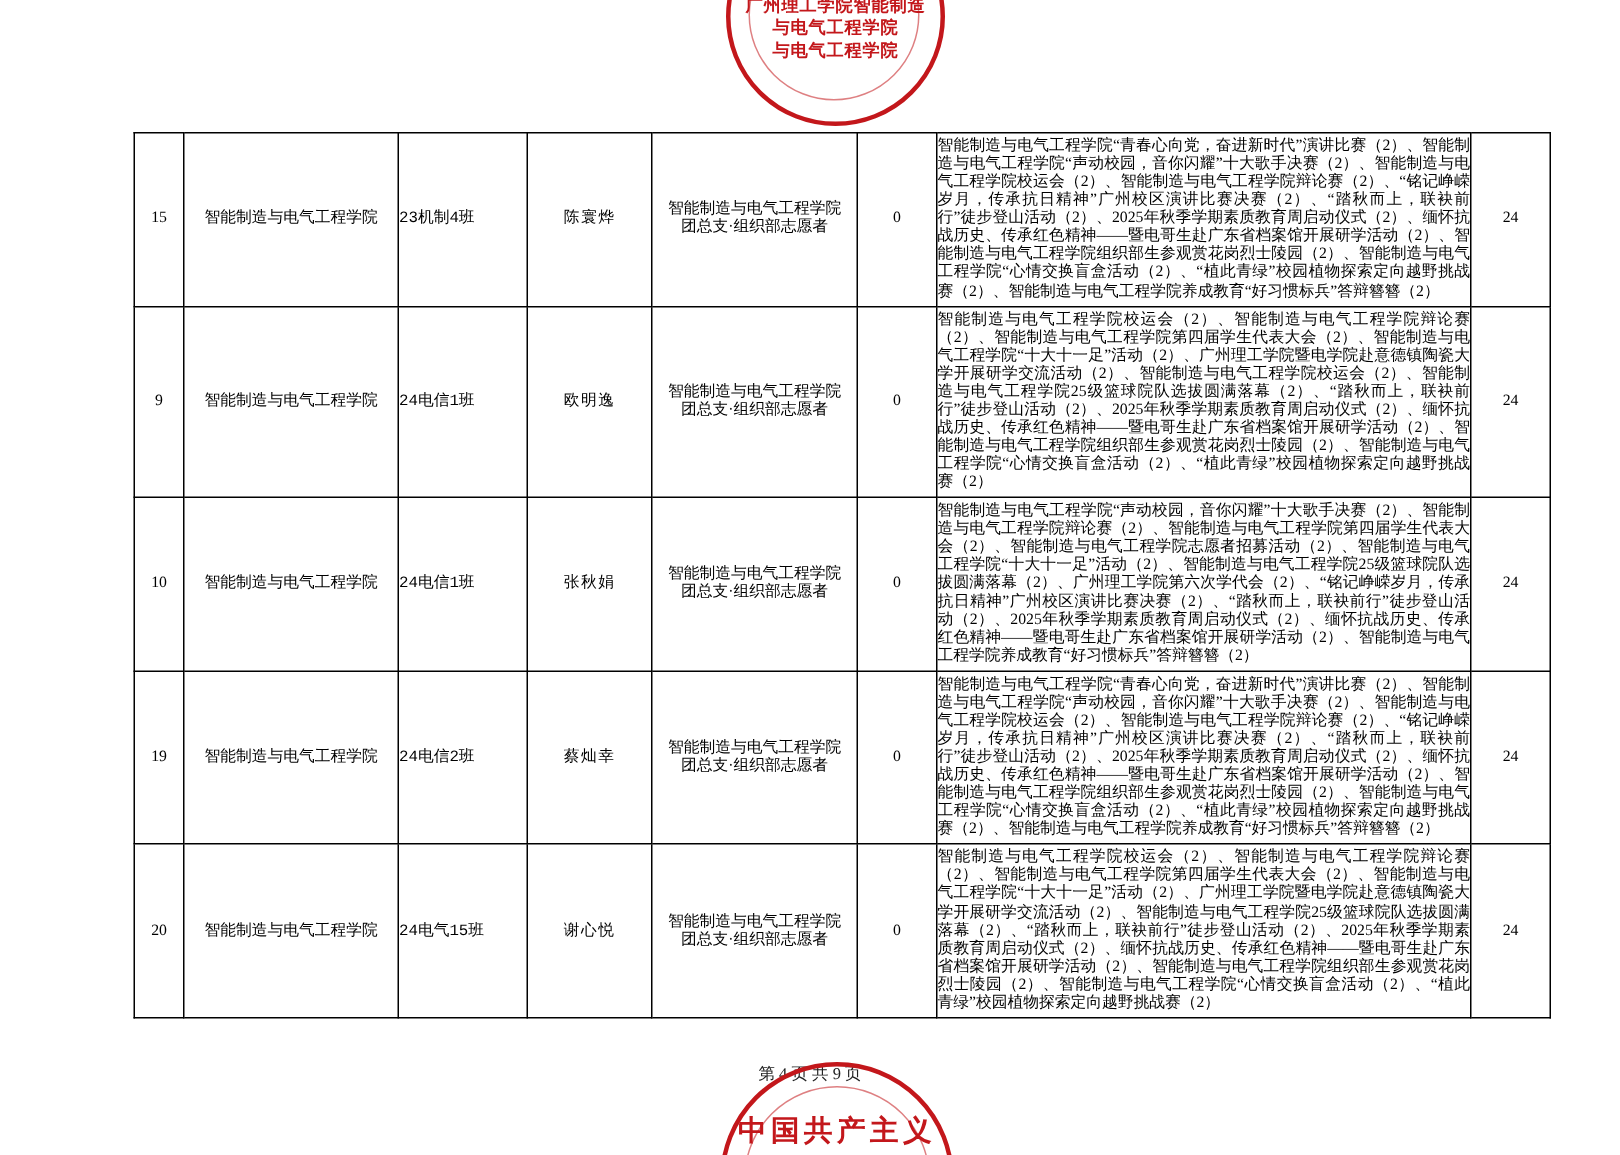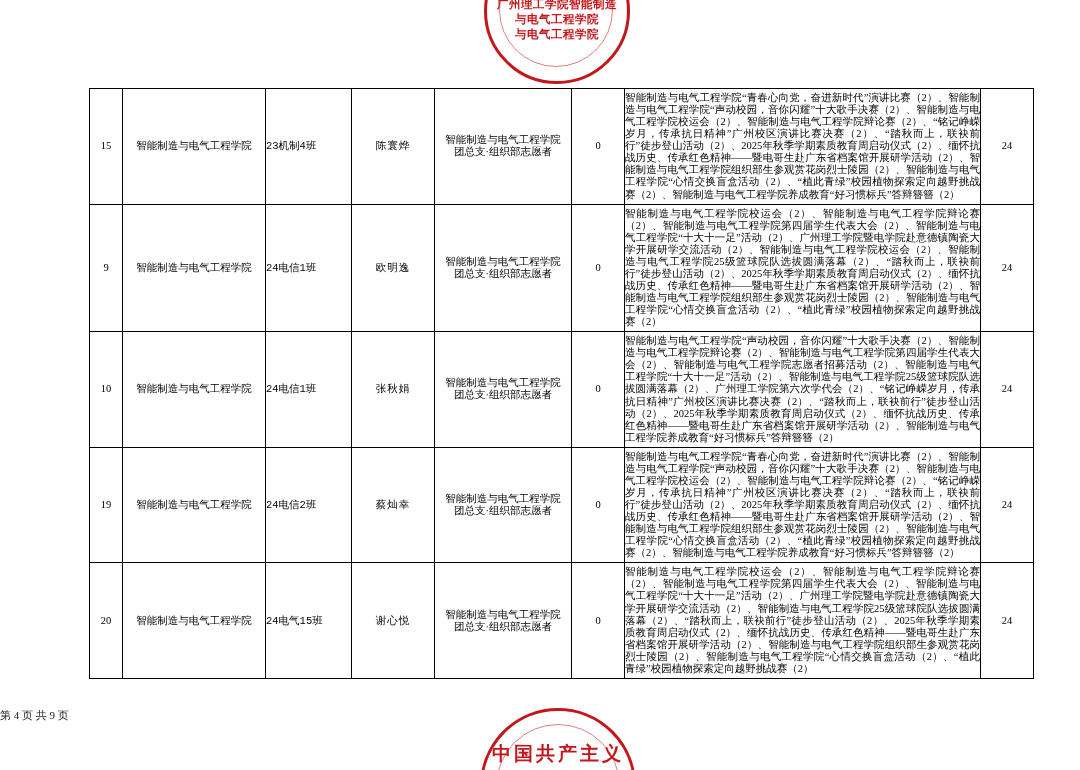--- a/index.html
+++ b/index.html
@@ -83,21 +83,21 @@
     border-radius: 50%;
     opacity: .55;
   }
 
   
   .page-footer {
     position: absolute;
     left: 0;
     right: 0;
     top: 708px;
-    text-align: left;
+    text-align: center;
     font-size: 11px;
     color: #222;
   }
 
   
   table.sheet {
     position: absolute;
     left: 89px;
     top: 88px;
     border-collapse: collapse;

